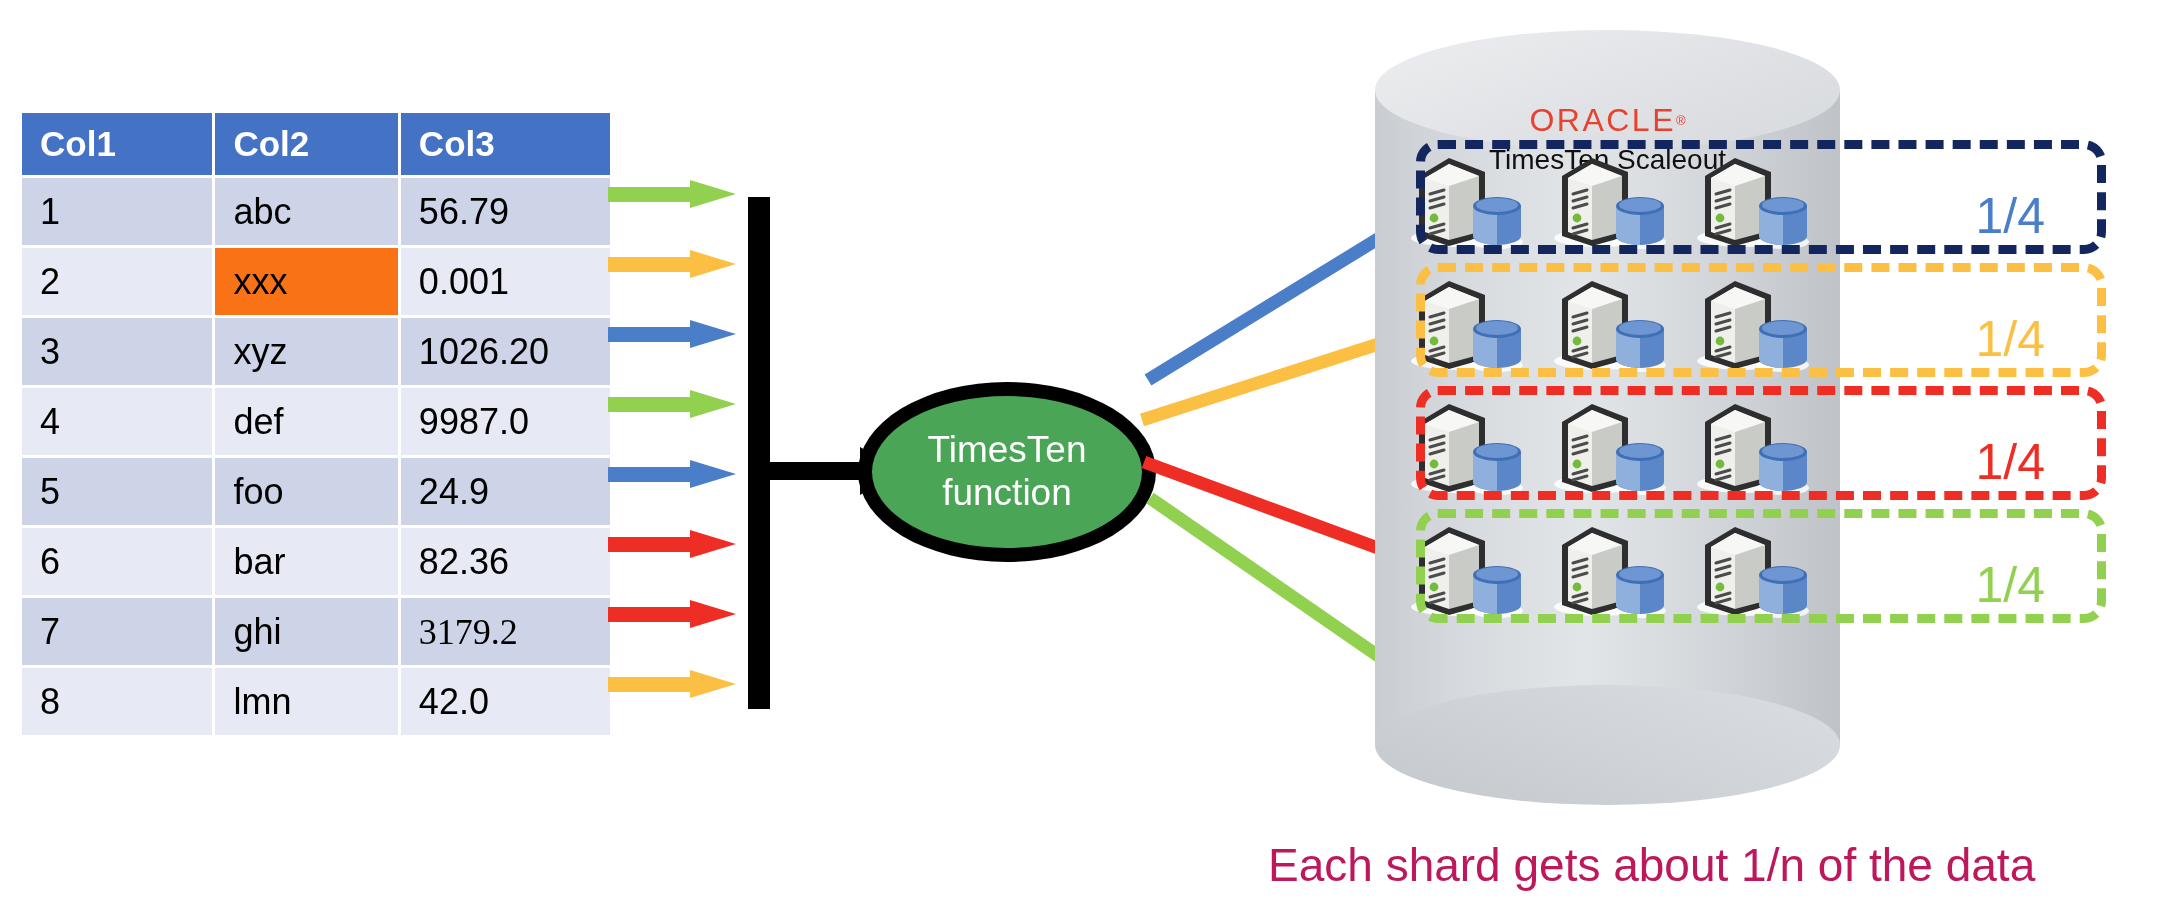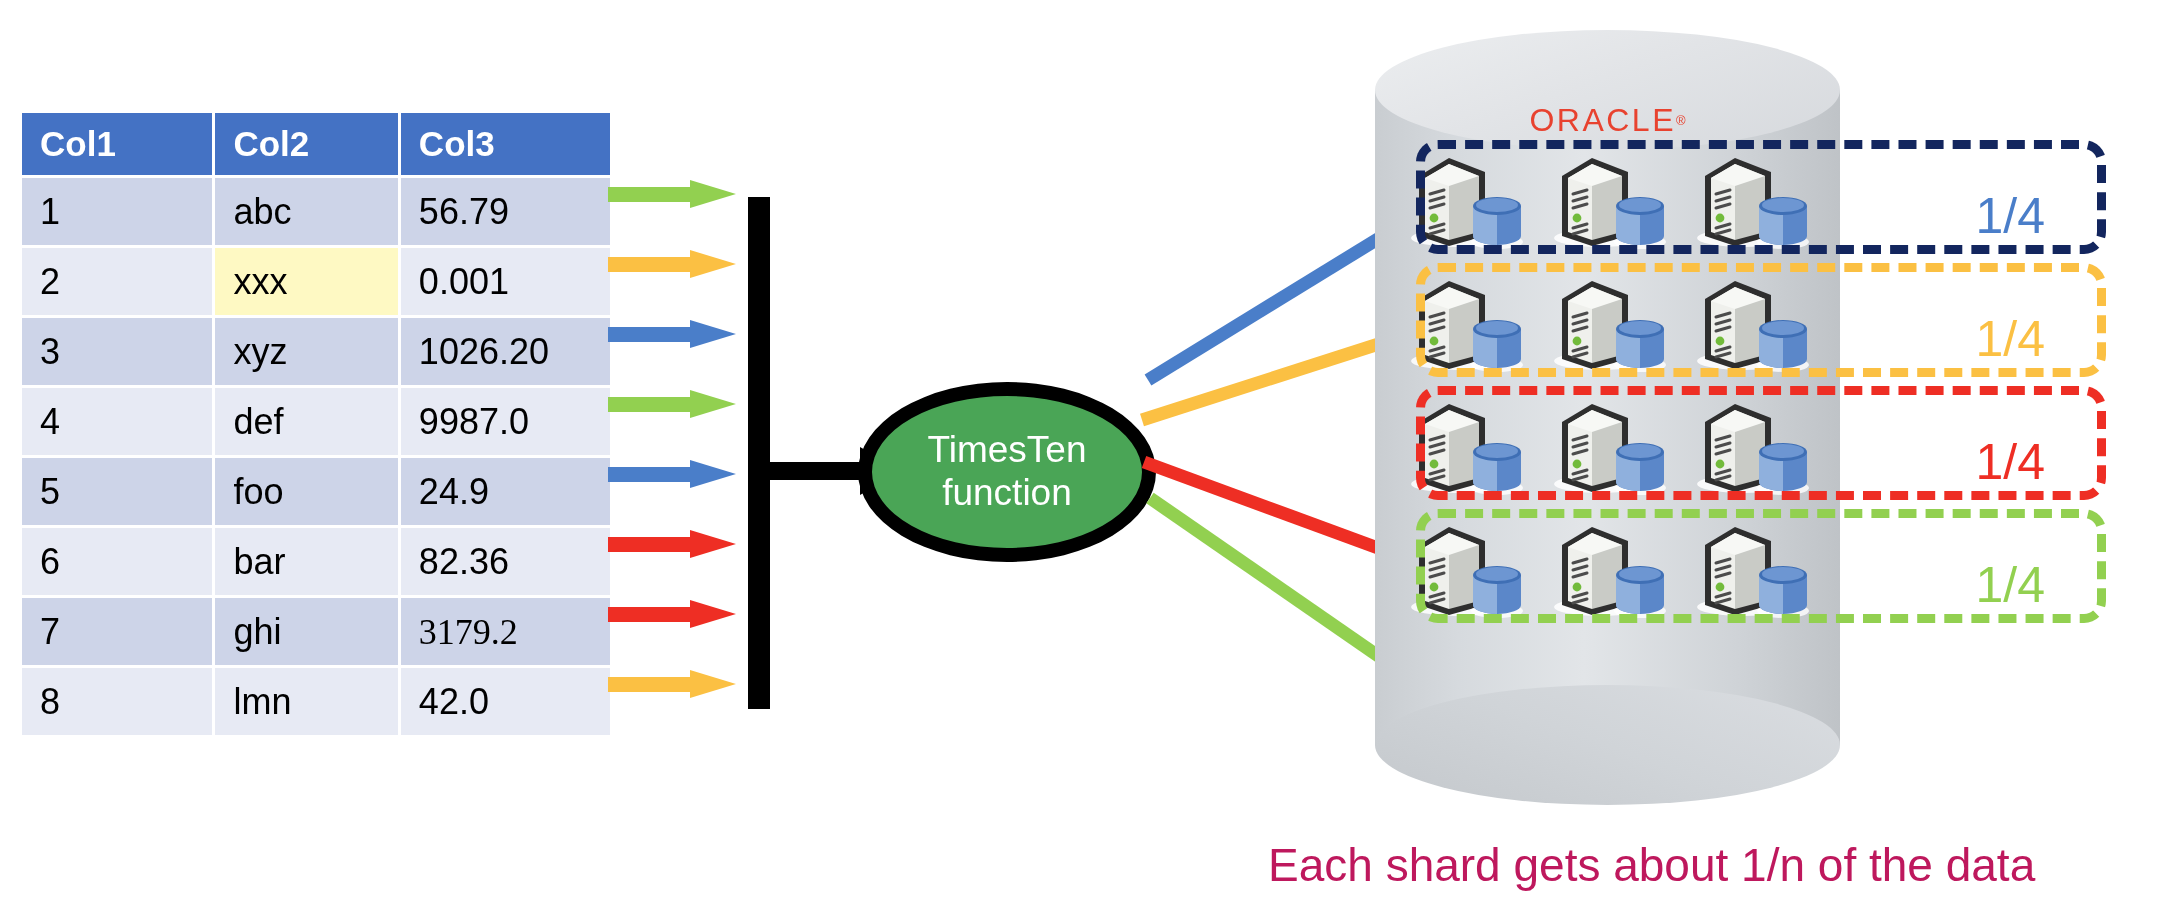--- a/index.html
+++ b/index.html
@@ -96,21 +96,21 @@
       </tr>
     </thead>
     <tbody>
       <tr class="odd">
         <td class="c1" style="background: rgb(205, 212, 232);">1</td>
         <td class="c2" style="background: rgb(205, 212, 232);">abc</td>
         <td class="c3" style="background: rgb(205, 212, 232);">56.79</td>
       </tr>
       <tr class="even">
         <td class="c1" style="background: rgb(231, 234, 244);">2</td>
-        <td class="c2" style="background: #fef9c3;">xxx</td>
+        <td class="c2" style="background: #f97316;">xxx</td>
         <td class="c3" style="background: rgb(231, 234, 244);">0.001</td>
       </tr>
       <tr class="odd">
         <td class="c1" style="background: rgb(205, 212, 232);">3</td>
         <td class="c2" style="background: rgb(205, 212, 232);">xyz</td>
         <td class="c3" style="background: rgb(205, 212, 232);">1026.20</td>
       </tr>
       <tr class="even">
         <td class="c1" style="background: rgb(231, 234, 244);">4</td>
         <td class="c2" style="background: rgb(231, 234, 244);">def</td>
@@ -210,20 +210,21 @@
   </svg>
 
   <div id="cylinder">
     <div id="cyl-body"></div>
     <div id="cyl-bottom"></div>
     <div id="cyl-top"></div>
     <div id="cyl-brand">
       <div>
         <span id="oracle-word" style="color: rgb(232, 66, 47);">ORACLE</span><span id="oracle-reg" style="color: rgb(232, 66, 47);">®</span>
       </div>
+      <div id="timesten-word" style="color: rgb(16, 16, 16);">TimesTen Scaleout</div>
     </div>
   </div>
 
   <div id="server-rows">
       <div class="srv-row" style="top: 144px;">
         <div class="srv"><svg width="118" height="100" viewBox="0 0 118 100">
     <ellipse cx="52" cy="88" rx="46" ry="9" fill="#ffffff" opacity="0.85"></ellipse>
     <path d="M14,26 L44,8 L80,22 L80,86 L44,96 L14,86 Z" fill="#2e2e2e"></path>
     <path d="M44,14 L74,26 L74,82 L44,90 Z" fill="#c9cbc6"></path>
     <path d="M20,28 L44,14 L44,90 L20,82 Z" fill="#eff0ec"></path>

